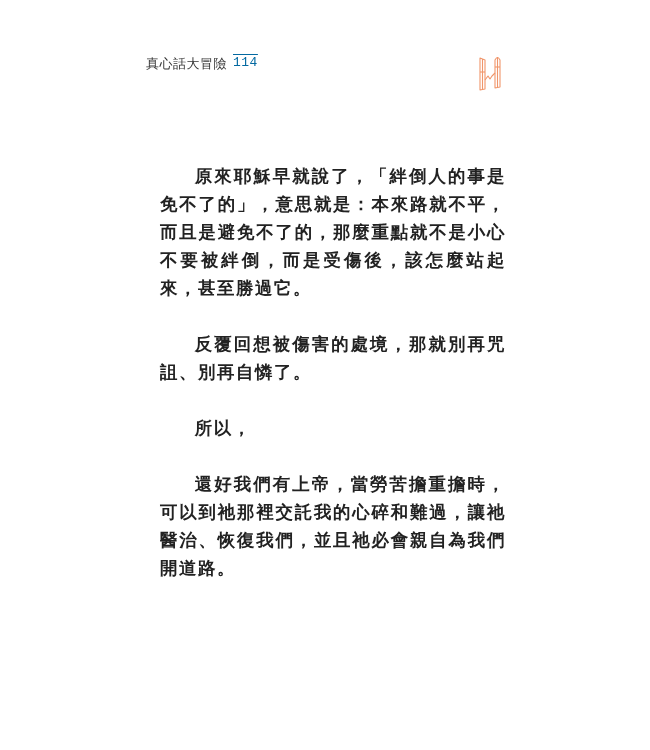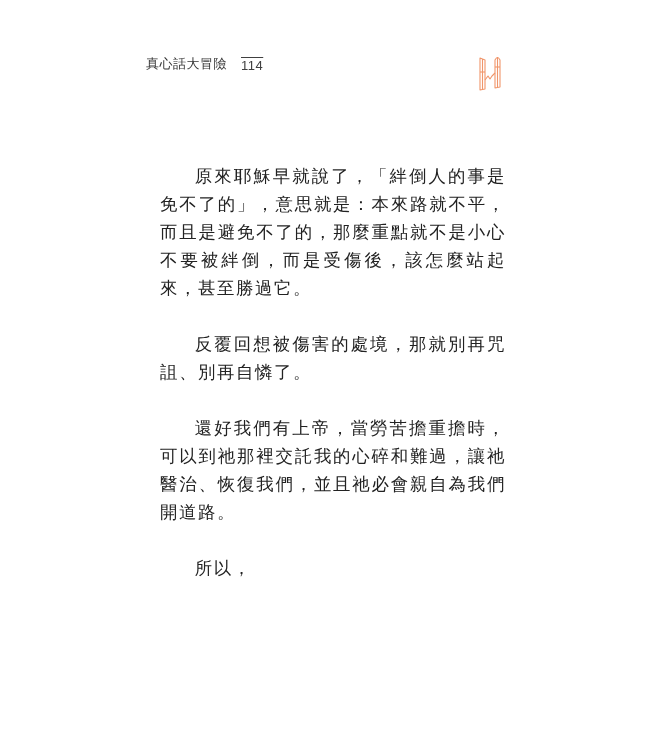--- a/index.html
+++ b/index.html
@@ -17,28 +17,28 @@
     }
     .header {
       position: absolute;
       left: 146px;
       top: 55px;
       font-family: "DejaVu Sans", "Liberation Sans", sans-serif;
       font-size: 13px;
       color: #333333;
       letter-spacing: 0.5px;
       display: flex;
-      align-items: flex-end;
-      gap: 14px;
+      align-items: flex-start;
+      gap: 6px;
     }
     .page-num {
       text-decoration: overline;
-      font-family: Liberation Sans, sans-serif;
+      font-family: Liberation Mono, monospace;
       font-size: 13px;
-      color: #404040;
+      color: #0369a1;
     }
     .logo {
       position: absolute;
       left: 476px;
       top: 52px;
       width: 30px;
       height: 42px;
     }
     .content {
       position: absolute;
@@ -47,20 +47,21 @@
       width: 346px;
     }
     .para {
       margin: 0 0 28px 0;
       font-size: 17.4px;
       line-height: 28px;
       text-indent: 2em;
       text-align: justify;
       letter-spacing: 1.6px;
       color: #222222;
+      font-weight: bold;
     }
   </style>
 </head>
 <body>
 
 <div class="header">
   <span>真心話大冒險</span>
   <span class="page-num">114</span>
 </div>
 
@@ -75,15 +76,15 @@
     <line x1="21.5" y1="5" x2="21.5" y2="35.5"></line>
     <line x1="19" y1="15" x2="24" y2="15"></line>
 
     <path d="M9 28 L12 24 L14 27 L16 24 L19 21"></path>
   </svg>
 </div>
 
 <div class="content">
   <p class="para">原來耶穌早就說了，「絆倒人的事是免不了的」，意思就是：本來路就不平，而且是避免不了的，那麼重點就不是小心不要被絆倒，而是受傷後，該怎麼站起來，甚至勝過它。</p>
   <p class="para">反覆回想被傷害的處境，那就別再咒詛、別再自憐了。</p>
+  <p class="para">所以，</p>
   <p class="para">還好我們有上帝，當勞苦擔重擔時，可以到祂那裡交託我的心碎和難過，讓祂醫治、恢復我們，並且祂必會親自為我們開道路。</p>
-  <p class="para">所以，</p>
 </div>
 
 </body></html>

